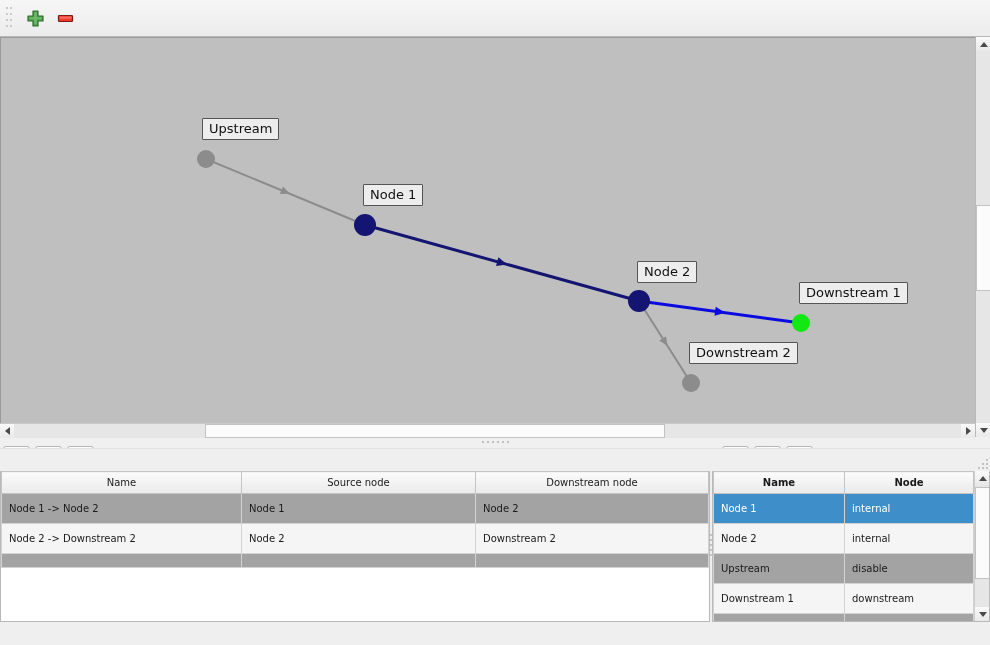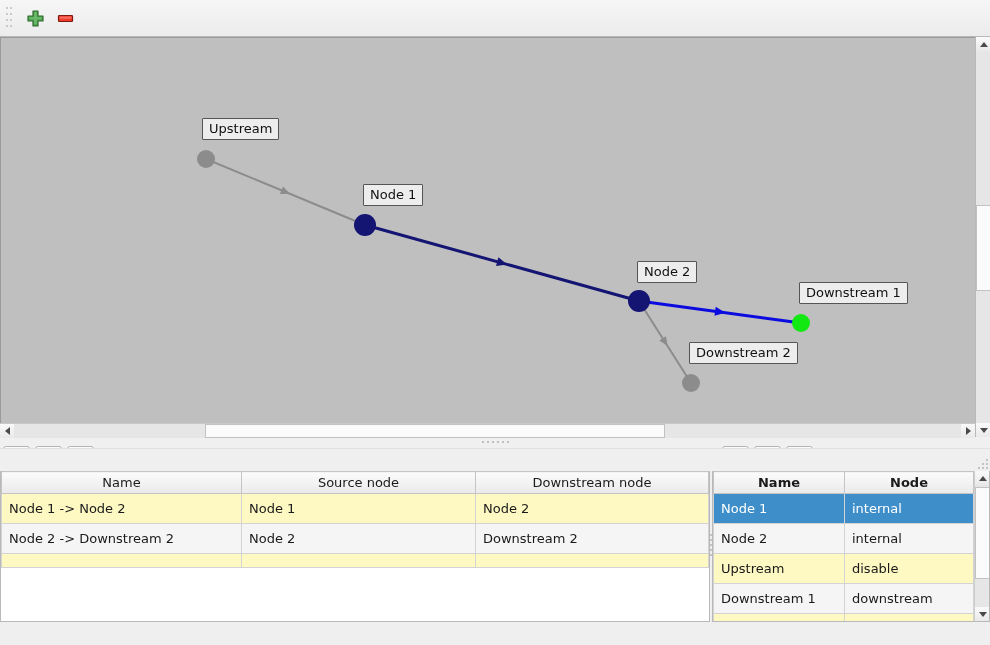--- a/index.html
+++ b/index.html
@@ -93,38 +93,38 @@
     background: linear-gradient(#fdfdfd,#eaeaea);
     border: 1px solid #b4b4b4; border-radius: 3px;
     display:flex; align-items:center; justify-content:center;
     cursor:pointer;
   }
 
   table.grid {
     border-collapse: collapse;
     width: 100%;
     table-layout: fixed;
-    font-size: 13px;
+    font-size: 10px;
   }
   table.grid th {
     background: linear-gradient(#fbfbfb, #eaeaea);
     border: 1px solid #c4c4c4;
     height: 22px;
     font-weight: normal;
     color: #1a1a1a;
     text-align: center;
     padding: 0 4px;
   }
   table.grid th.bold { font-weight: bold; }
   table.grid td {
     border: 1px solid #d3d3d3;
     border-top: none;
     height: 30px;
     padding: 0 7px;
-    background: #fef9c3;
+    background: #a3a3a3;
     white-space: nowrap;
     overflow: hidden;
     text-overflow: ellipsis;
   }
   table.grid tr.alt td { background: #f5f5f5; }
   table.grid tr.selected td { background: #3d8ec9; color: #ffffff; }
   table.grid tr.filler td { height: 14px; }
 
   .table-host {
     position: relative;

